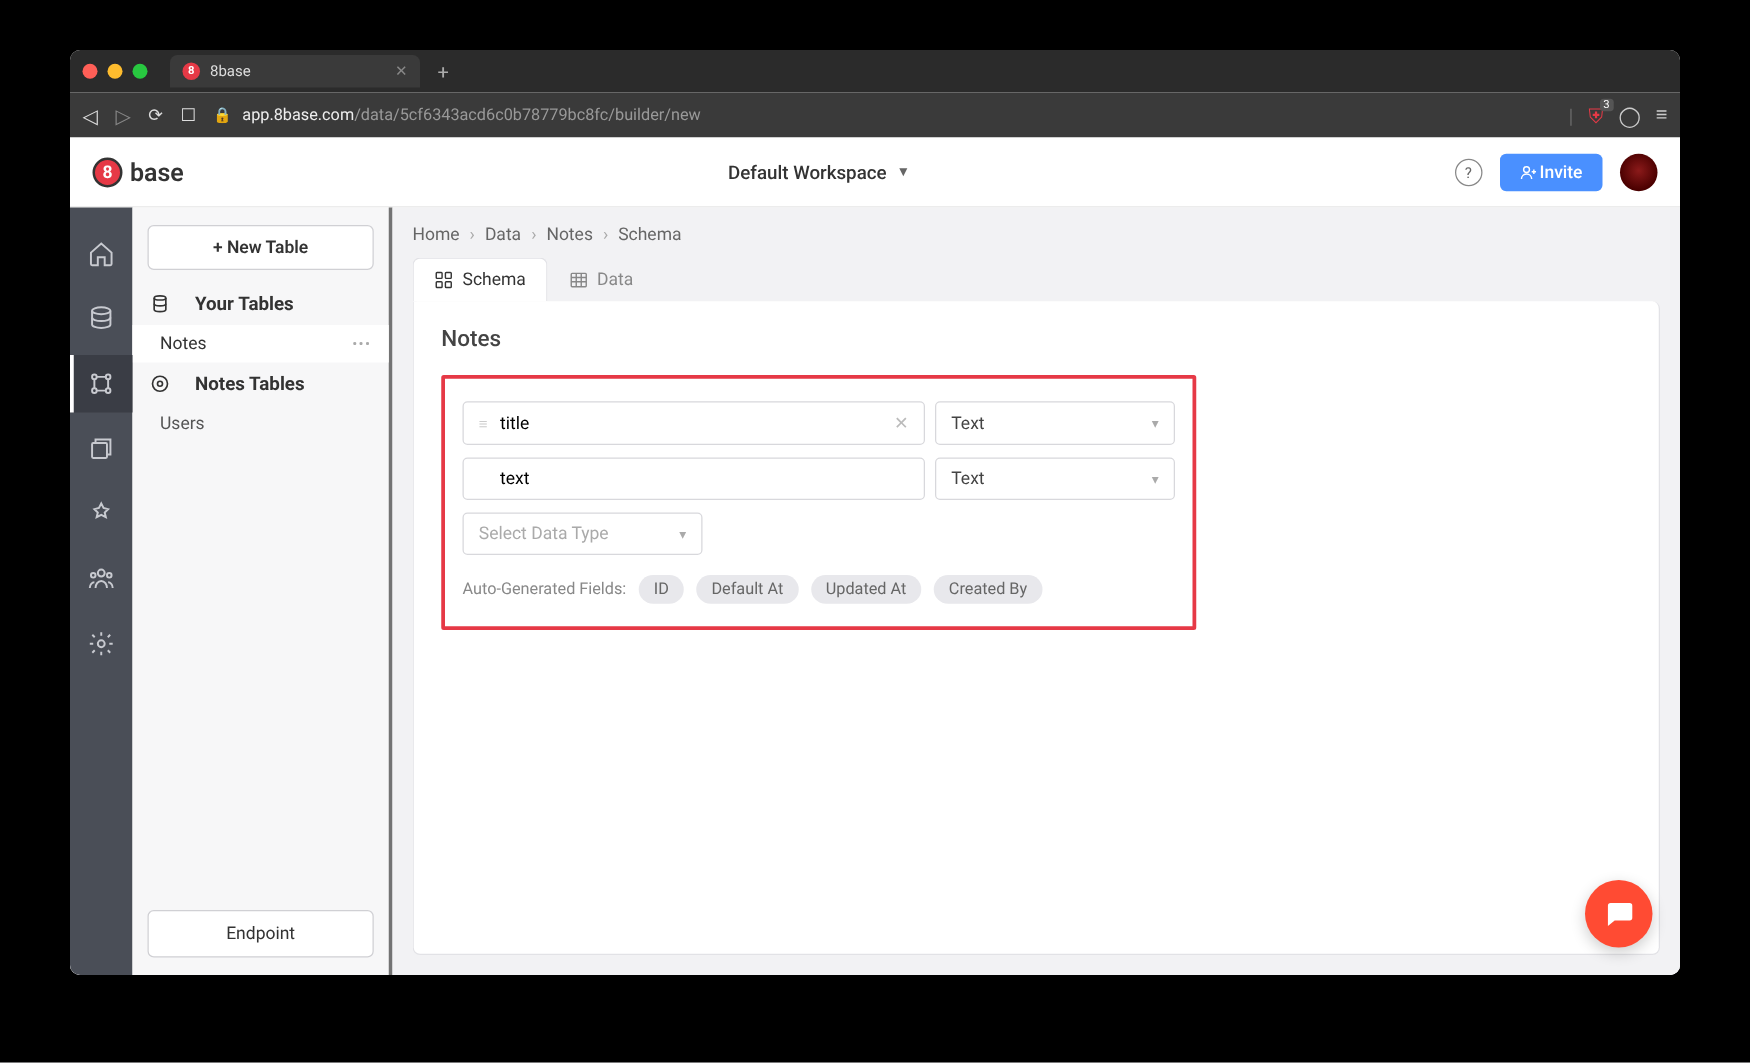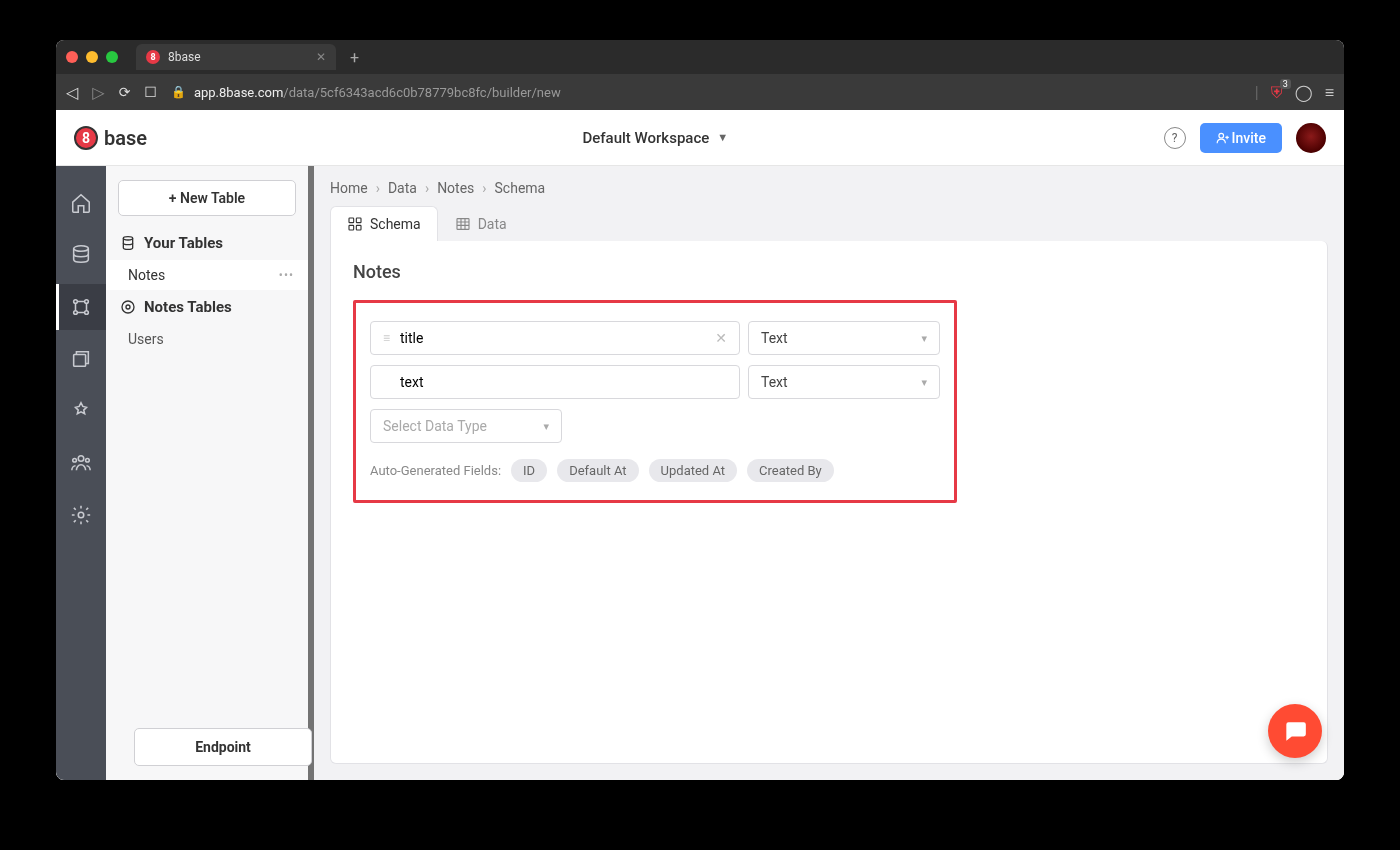--- a/index.html
+++ b/index.html
@@ -45,29 +45,29 @@
 .invite-btn { background:#4a90ff; color:#fff; border:none; border-radius:5px; padding:7px 16px; font-size:14px; font-weight:500; display:flex; align-items:center; gap:2px; cursor:pointer;}
 .avatar { width:30px; height:30px; border-radius:50%; background: radial-gradient(circle at 50% 45%, #8b1a1a 0%, #4a0000 70%); cursor:pointer;}
 
 .app-body { flex:1; display:flex; }
 .icon-rail { width:50px; background:#4a4e57; display:flex; flex-direction:column; align-items:center; padding-top:14px; gap:6px;}
 .rail-item { width:50px; height:46px; display:flex; align-items:center; justify-content:center; color:#c8cad0; cursor:pointer; position:relative;}
 .rail-item.active { background:#3a3d45; }
 .rail-item.active::before { content:""; position:absolute; left:0; top:0; bottom:0; width:3px; background:#fff; }
 .rail-item svg { width:22px; height:22px; }
 
-.side-panel { width:208px; background:#f7f7f8; border-right:6px solid #737373; display:flex; flex-direction:column; }
+.side-panel { width:208px; background:#f7f7f8; border-right:3px solid #737373; display:flex; flex-direction:column; }
 .new-table-btn { margin:14px 12px 10px; padding:9px 0; border:1px solid #d0d0d4; background:#fff; border-radius:5px; font-size:14px; font-weight:600; color:#333; cursor:pointer;}
-.panel-section-title { display:flex; align-items:center; gap:8px; padding:8px 14px; font-weight:700; font-size:15px; color:#333;}
+.panel-section-title { display:flex; align-items:center; gap:20px; padding:8px 14px; font-weight:700; font-size:15px; color:#333;}
 .panel-section-title svg { width:16px; height:16px; }
 .panel-item { padding:7px 14px 7px 22px; font-size:14px; color:#555; cursor:pointer; display:flex; align-items:center; justify-content:space-between;}
 .panel-item.active { background:#fff; color:#333;}
 .panel-item .more { color:#aaa; letter-spacing:1px; font-size:12px;}
 .panel-footer { margin-top:auto; padding:14px 12px;}
-.endpoint-btn { width:100%; padding:10px 0; border:1px solid #d0d0d4; background:#fff; border-radius:5px; font-size:14px; font-weight:700; color:#333; cursor:pointer;margin-left:16px;}
+.endpoint-btn { width:100%; padding:10px 0; border:1px solid #d0d0d4; background:#fff; border-radius:5px; font-size:14px; font-weight:400; color:#333; cursor:pointer;}
 
 .main { flex:1; background:#f2f2f4; display:flex; flex-direction:column;}
 .breadcrumb { padding:14px 16px 10px; font-size:14px; color:#666; display:flex; gap:8px; align-items:center;}
 .breadcrumb span.sep2 { color:#aaa; }
 .crumb { cursor:pointer; }
 .tabs-row { display:flex; gap:0; padding:0 0 0 16px; align-items:flex-end;}
 .tab2 { padding:9px 16px; font-size:14px; color:#888; display:flex; align-items:center; gap:7px; cursor:pointer; border:1px solid transparent; border-bottom:none; border-radius:6px 6px 0 0;}
 .tab2.active { background:#fff; color:#333; border-color:#e2e2e6;}
 .tab2 svg { width:16px; height:16px;}
 

